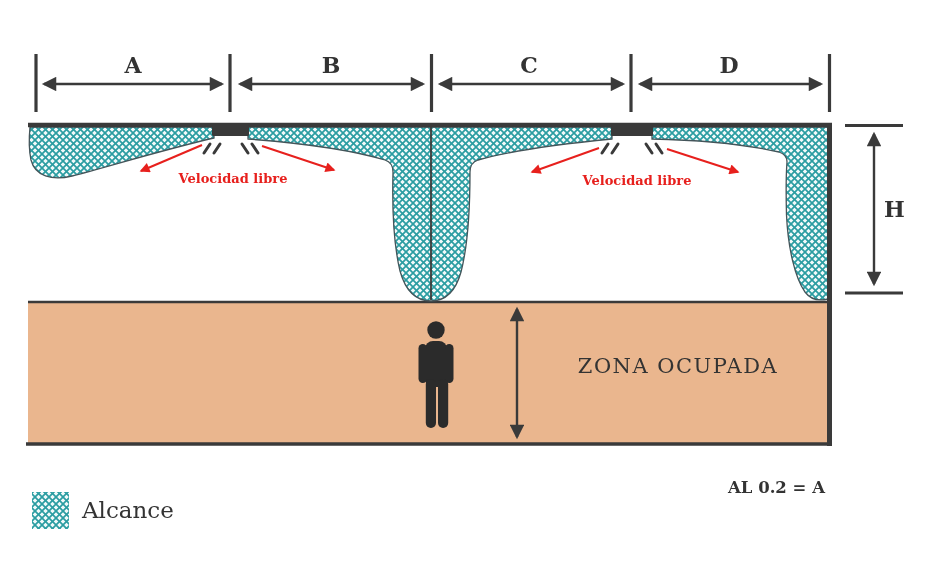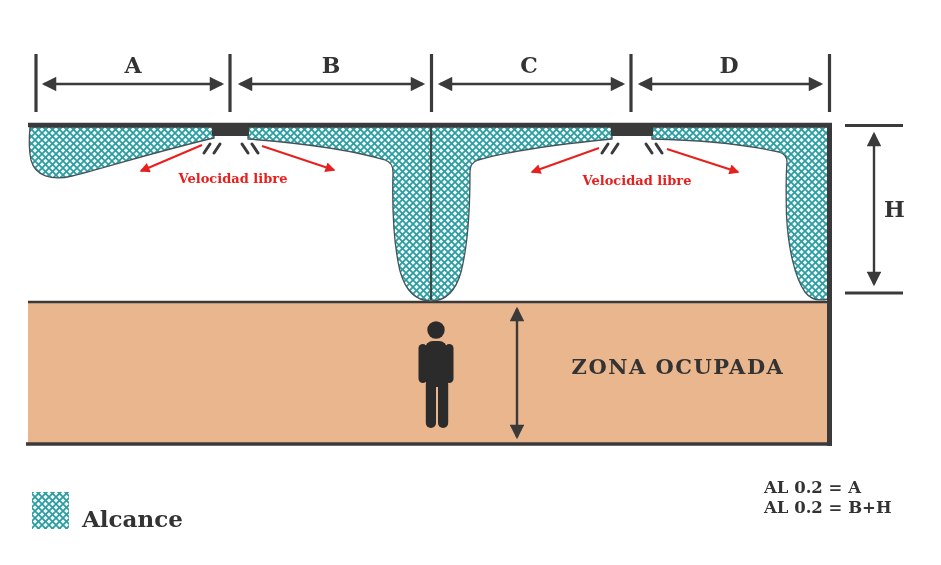--- a/index.html
+++ b/index.html
@@ -17,23 +17,23 @@
   .tan-fill  { fill:var(--occupied-tan); }
   .hatch-bg-rect { fill:var(--hatch-bg); }
   .hatch-line    { stroke:var(--hatch-teal); stroke-width:1.7; }
   .blob { fill:url(#hatch); stroke:var(--hatch-outline); stroke-width:1.3; }
   .person-fill { fill:var(--person-dark); }
 
   .lbl { position:absolute; color:var(--text-dark); white-space:nowrap; }
   .dim-letter { font-size:22px; font-weight:bold; transform:translateX(-50%); }
   .h-letter   { font-size:22px; font-weight:bold; }
   .free-vel   { font-size:13px; font-weight:bold; color:var(--arrow-red); transform:translateX(-50%); }
-  .zone-title { font-size:21px; font-weight:700; letter-spacing:1.5px; transform:translateX(-50%); }
-  .legend-lbl { font-size:23px; font-weight:700;margin-top:8px; }
-  .formula    { font-size:16.5px; font-weight:bold; line-height:20px;margin-left:36px; }
+  .zone-title { font-size:21px; font-weight:400; letter-spacing:1.5px; transform:translateX(-50%); }
+  .legend-lbl { font-size:23px; font-weight:400; }
+  .formula    { font-size:16.5px; font-weight:bold; line-height:20px; }
 </style>
 </head>
 <body>
 
 <div id="stage">
 
   <svg id="diagram-svg" width="941" height="565" viewBox="0 0 941 565">
     <defs>
       <pattern id="hatch" width="7" height="7" patternUnits="userSpaceOnUse">
         <rect width="7" height="7" class="hatch-bg-rect"></rect>
@@ -144,16 +144,15 @@
 
   <div class="lbl free-vel" style="left:233px; top:171px;">Velocidad libre</div>
   <div class="lbl free-vel" style="left:637px; top:173px;">Velocidad libre</div>
 
   <div class="lbl zone-title" style="left:678px; top:354px;">ZONA OCUPADA</div>
 
   <div class="lbl legend-lbl" style="left:82px; top:497px;">Alcance</div>
 
   <div class="lbl" style="left:728px; top:478px;">
     <div class="formula">AL 0.2 = A</div>
-    <div class="formula">AL 0.2 = B+H</div>
   </div>
 
 </div>
 
 </body></html>

